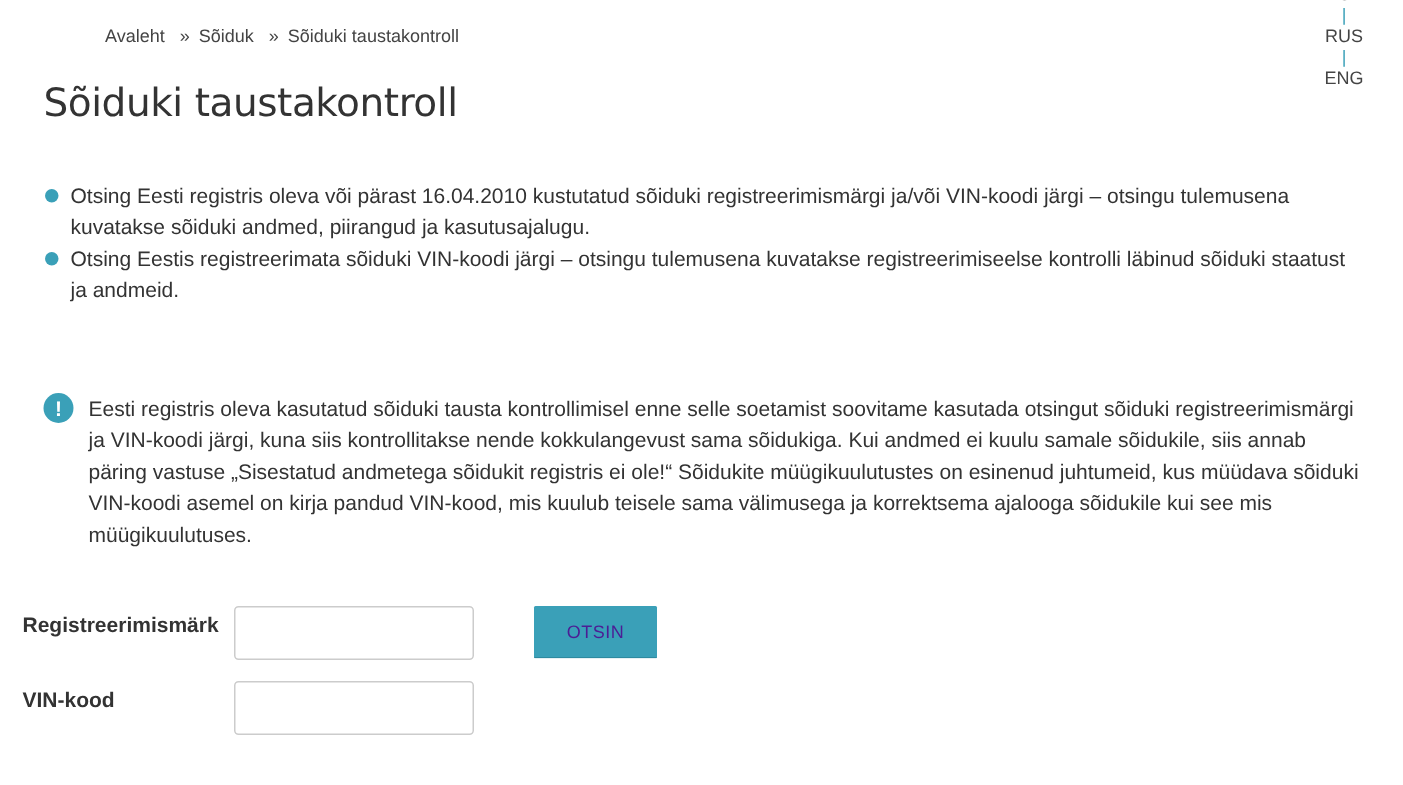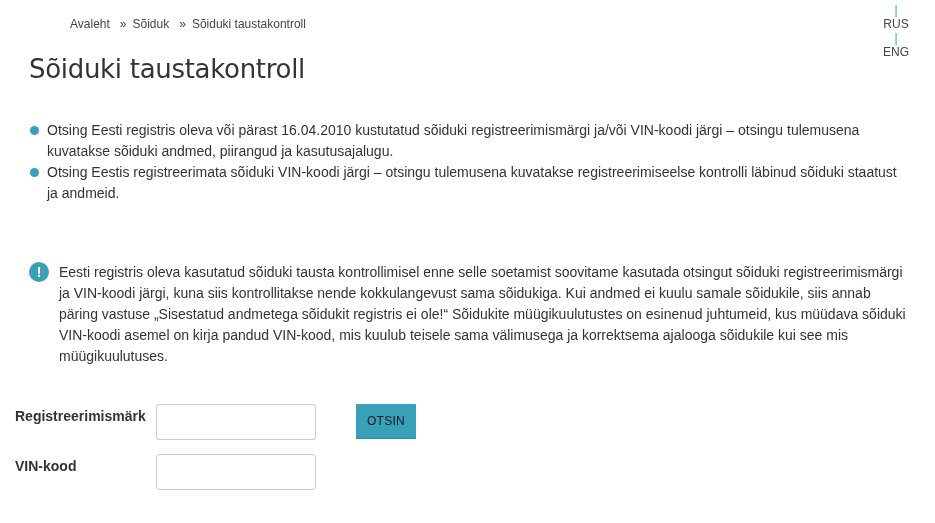--- a/index.html
+++ b/index.html
@@ -61,22 +61,22 @@
       width: 141px; font-weight: bold; font-size: 14px; color: #333; padding-top: 4px;
     }
     .form-row input {
       width: 160px; height: 36px; border: 1px solid #cccccc; border-radius: 3px;
       background: #fff; font-family: "Liberation Sans", sans-serif; font-size: 14px;
       padding: 0 8px;
     }
     .row1 { top: 404px; }
     .row2 { top: 454px; }
     .search-btn {
-      position: absolute; left: 356px; top: 404px; width: 60px; height: 35px;
-      background: #3aa0b8; color: #0f172a; border: none; border-bottom: 1px solid #2d8aa0;
+      position: absolute; left: 356px; top: 404px; width: 82px; height: 35px;
+      background: #3aa0b8; color: #4c1d95; border: none; border-bottom: 1px solid #2d8aa0;
       font-family: "Liberation Sans", sans-serif; font-size: 12px; letter-spacing: 0.3px;
       border-radius: 1px; cursor: pointer;
     }
   </style>
 </head>
 <body>
 
 <div class="topbar">
   <nav class="breadcrumb">
     <a href="#">Avaleht</a>

